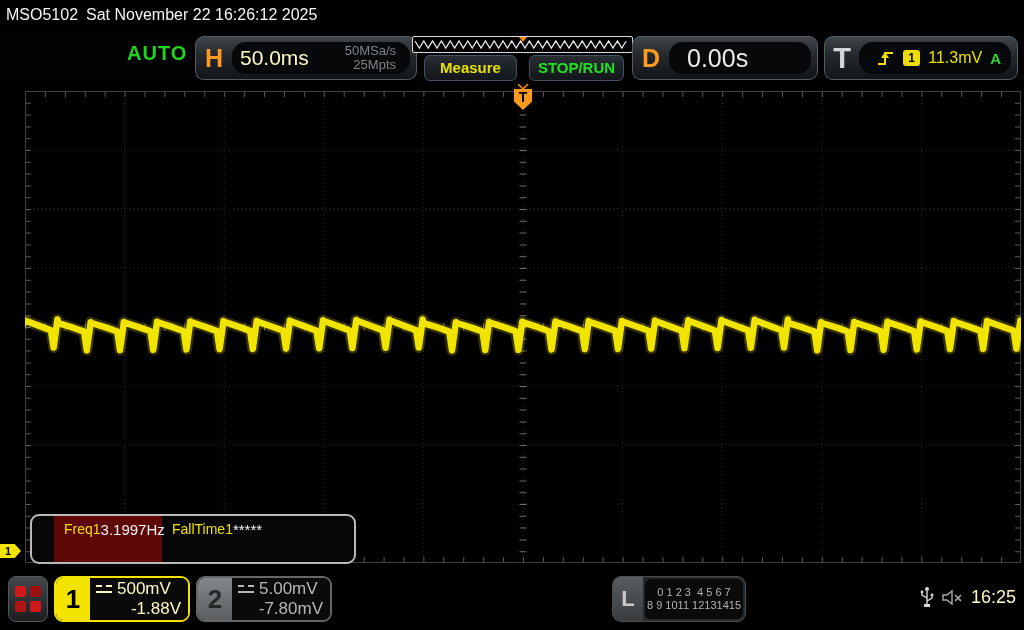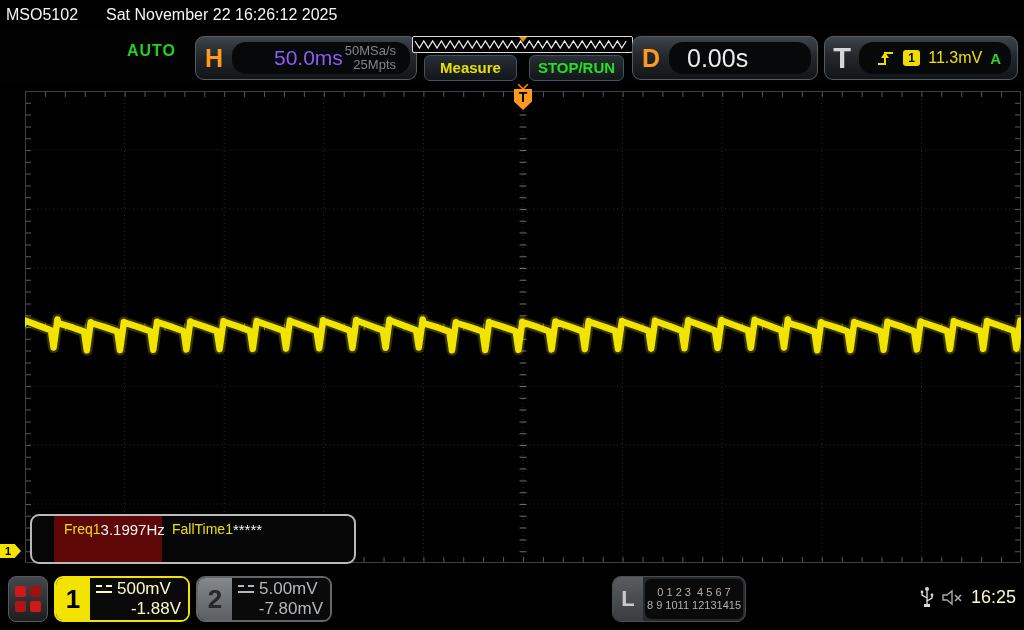--- a/index.html
+++ b/index.html
@@ -3,38 +3,38 @@
 <meta charset="utf-8">
 <style>
   * { margin:0; padding:0; box-sizing:border-box; }
   html,body { width:1024px; height:630px; background:#000; overflow:hidden;
               font-family:"Liberation Sans", sans-serif; }
   #stage { position:relative; width:1024px; height:630px; background:#000; }
 
   
   .titlebar { position:absolute; left:0; top:0; width:1024px; height:30px;
               color:#f4f4f4; font-size:16px; line-height:30px; padding-left:6px; }
-  .titlebar .model { margin-right:28px; }
+  .titlebar .model { margin-right:8px; }
 
   
   .header { position:absolute; left:0; top:30px; width:1024px; height:54px; background:#020202; }
   .logo { position:absolute; left:8px; top:2px; font-family:"Liberation Serif", serif;
           font-style:italic; font-weight:bold; font-size:31px; color:#f2d800; letter-spacing:-1px; }
-  .automode { position:absolute; left:127px; top:12px; font-weight:bold; font-size:16px; color:#1fd41f; letter-spacing:1px; }
+  .automode { position:absolute; left:127px; top:12px; font-weight:bold; font-size:20px; color:#1fd41f; letter-spacing:1px; }
 
   .hpanel { position:absolute; top:6px; height:44px; border:1px solid #555c62; border-radius:9px;
             background:linear-gradient(180deg,#3e444a 0%,#24282c 45%,#121518 100%);
             display:flex; align-items:center; }
   .hpanel .plabel { width:36px; text-align:center; font-weight:bold; font-size:25px; color:#ff9a1e; }
   .hpanel .plabel--t { color:#d4d6d8; font-size:29px; }
   .inset { flex:1; height:32px; margin:0 6px 0 0; background:#06080a; border-radius:14px;
            display:flex; align-items:center; }
 
   #h-panel { left:195px; width:222px; }
-  #h-panel .tb { color:#8b5cf6; font-size:21px; margin-left:42px; }
+  #h-panel .tb { color:#fef9c3; font-size:21px; margin-left:8px; }
   #h-panel .srate { margin-left:auto; margin-right:14px; text-align:right; color:#80858a;
                     font-size:13px; line-height:1.05; }
 
   #d-panel { left:632px; width:186px; }
   #d-panel .tb { color:#ececec; font-size:25px; margin-left:18px; }
 
   #t-panel { left:824px; width:194px; }
   #t-panel .inset { gap:8px; }
   #t-panel .slope { margin-left:16px; }
   .src-badge { width:17px; height:16px; background:#eedc00; border-radius:3px; color:#000;

